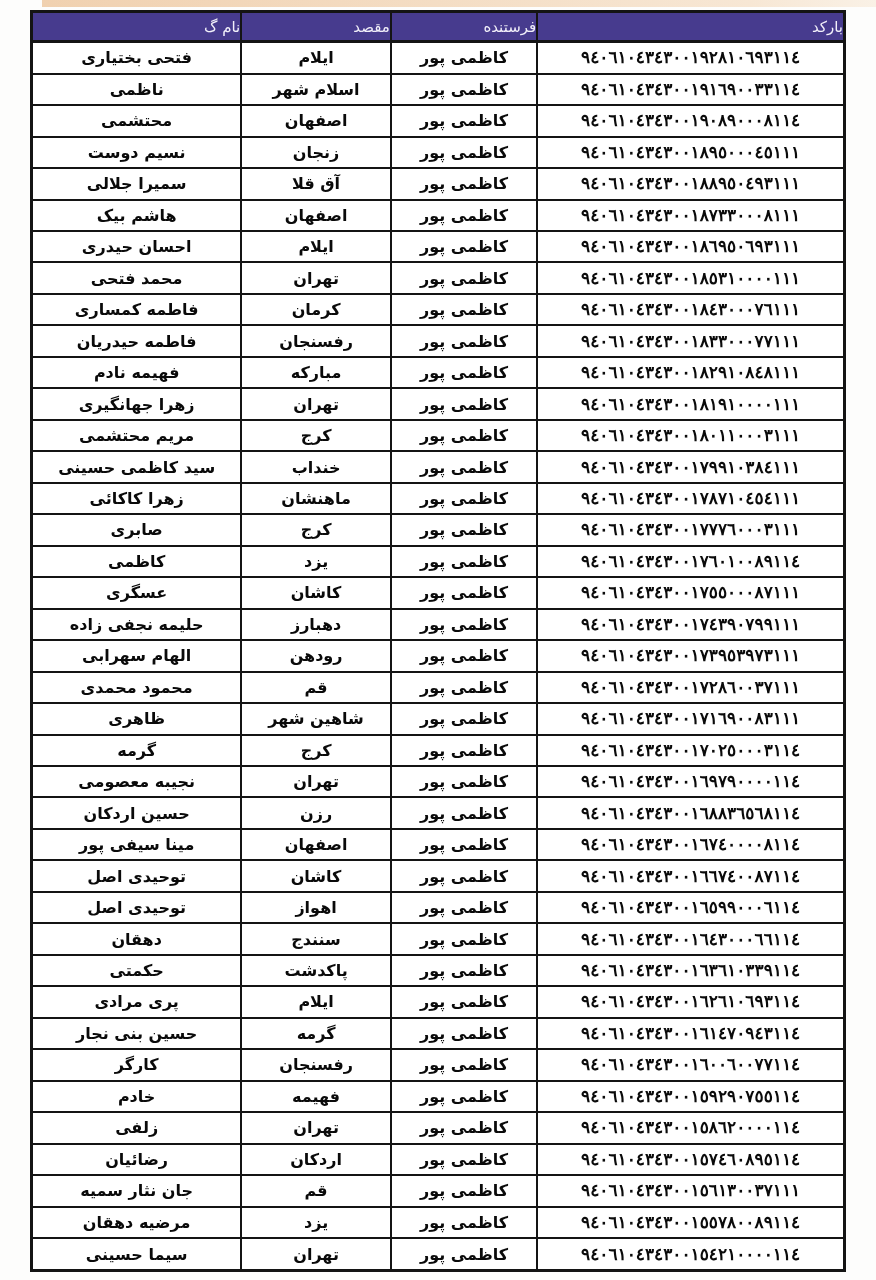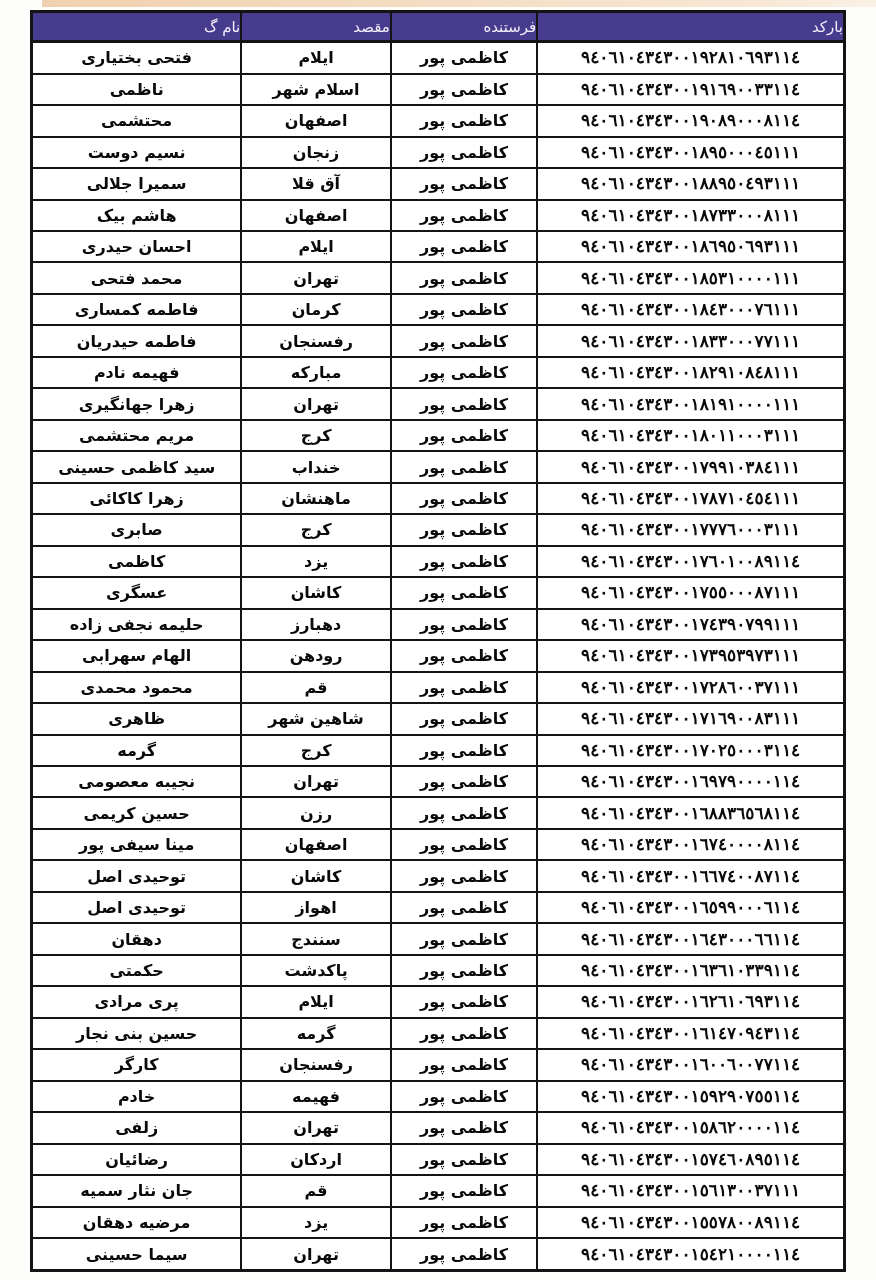--- a/index.html
+++ b/index.html
@@ -251,21 +251,21 @@
     <td class="barcode">٩٤٠٦١٠٤٣٤٣٠٠١٦٩٧٩٠٠٠٠١١٤</td>
     <td>کاظمی پور</td>
     <td>تهران</td>
     <td>نجیبه معصومی</td>
   </tr>
 
   <tr>
     <td class="barcode">٩٤٠٦١٠٤٣٤٣٠٠١٦٨٨٣٦٥٦٨١١٤</td>
     <td>کاظمی پور</td>
     <td>رزن</td>
-    <td>حسین کریمی</td>
+    <td>حسین اردکان</td>
   </tr>
 
   <tr>
     <td class="barcode">٩٤٠٦١٠٤٣٤٣٠٠١٦٧٤٠٠٠٠٨١١٤</td>
     <td>کاظمی پور</td>
     <td>اصفهان</td>
     <td>مینا سیفی پور</td>
   </tr>
 
   <tr>

